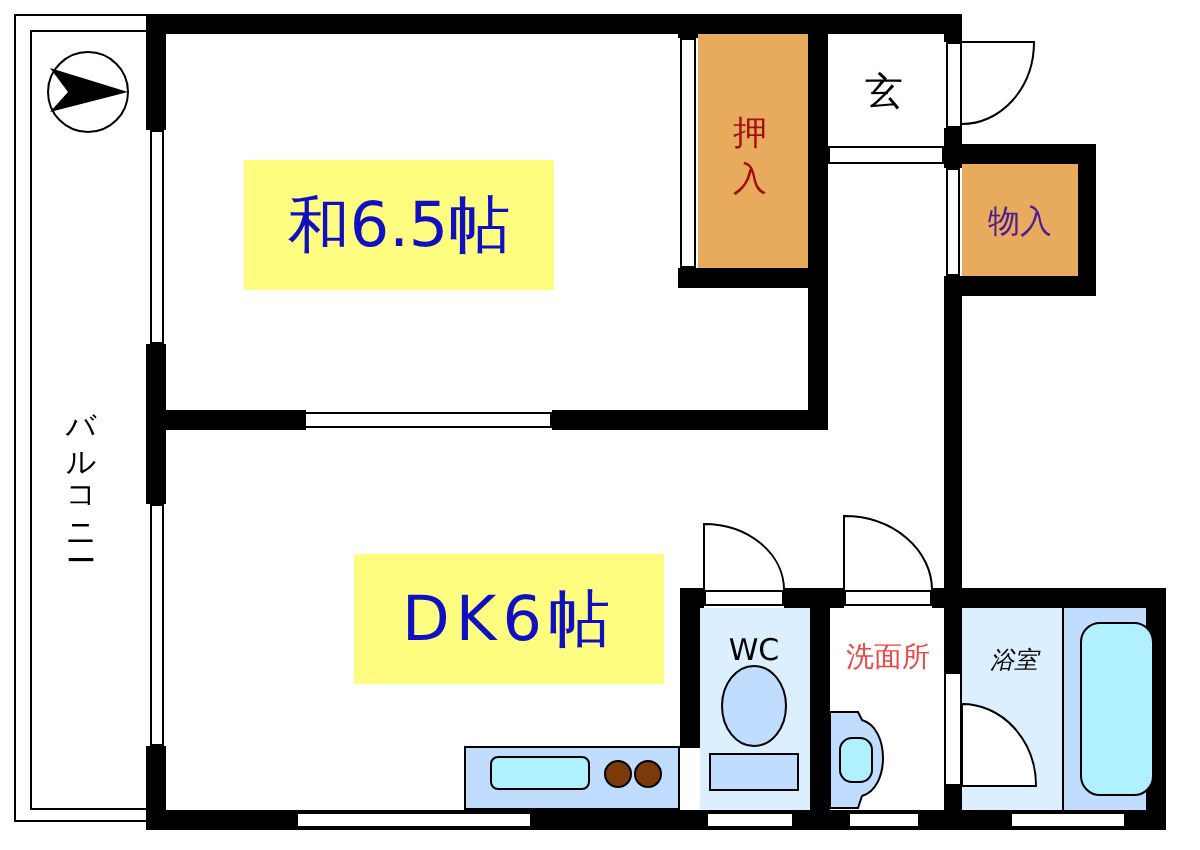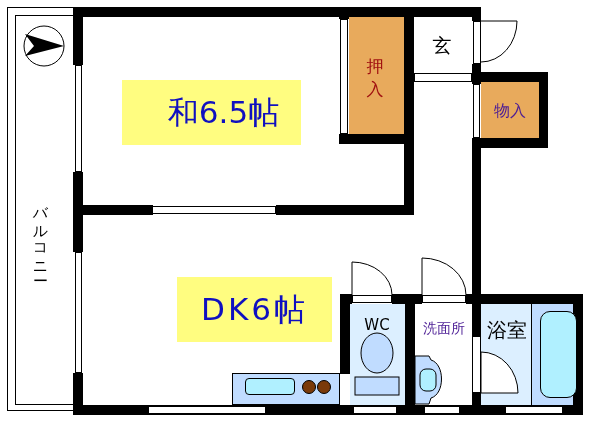--- a/index.html
+++ b/index.html
@@ -62,21 +62,21 @@
 
 <div class="wall" style="left:472px;top:72px;width:76px;height:10px;"></div>
 <div class="win" style="left:473px;top:84px;width:7px;height:54px;"></div>
 <div class="abs orange" style="left:481px;top:82px;width:58px;height:56px;"></div>
 <div class="wall" style="left:539px;top:72px;width:9px;height:76px;"></div>
 <div class="wall" style="left:472px;top:138px;width:76px;height:10px;"></div>
 <div class="label" style="left:483px;top:100px;width:54px;height:22px;font-size:16px;color:#4c1d95;">物入</div>
 
 <div class="wall" style="left:472px;top:140px;width:9px;height:160px;"></div>
 
-<div class="label yellow" style="left:122px;top:80px;width:155px;height:65px;font-size:31px;padding-left:24px;">和6.5帖</div>
+<div class="label yellow" style="left:122px;top:80px;width:155px;height:65px;font-size:31px;">和6.5帖</div>
 <div class="label yellow" style="left:133px;top:277px;width:155px;height:65px;font-size:31px;letter-spacing:3px;margin-left:44px;">DK6帖</div>
 
 <div class="wall" style="left:340px;top:294px;width:12px;height:10px;"></div>
 <div class="win" style="left:352px;top:295px;width:40px;height:8px;"></div>
 <div class="wall" style="left:392px;top:294px;width:30px;height:10px;"></div>
 <div class="win" style="left:422px;top:295px;width:44px;height:8px;"></div>
 <div class="wall" style="left:466px;top:294px;width:117px;height:10px;"></div>
 <div class="wall" style="left:340px;top:294px;width:10px;height:80px;"></div>
 <div class="wall" style="left:405px;top:294px;width:10px;height:121px;"></div>
 <div class="wall" style="left:472px;top:294px;width:9px;height:42px;"></div>
@@ -93,31 +93,31 @@
 
 <div class="abs lblue" style="left:350px;top:304px;width:55px;height:101px;"></div>
 <div class="label" style="left:352px;top:314px;width:50px;height:22px;font-size:15px;color:#000;">WC</div>
 <svg style="left:355px;top:333px;" width="44" height="62">
   <ellipse cx="22" cy="20" rx="16" ry="20" fill="#c0dcff" stroke="#000" stroke-width="1"></ellipse>
   <rect x="0" y="44" width="44" height="18" fill="#c0dcff" stroke="#000" stroke-width="1"></rect>
 </svg>
 <div class="win" style="left:353px;top:406px;width:44px;height:8px;"></div>
 
 <div class="abs" style="left:415px;top:304px;width:57px;height:101px;background:#fff;"></div>
-<div class="label" style="left:416px;top:318px;width:56px;height:22px;font-size:14px;color:#4c1d95;">洗面所</div>
+<div class="label" style="left:416px;top:318px;width:56px;height:22px;font-size:14px;color:#ef4444;">洗面所</div>
 <svg style="left:415px;top:356px;" width="30" height="48">
   <path d="M0,0 L14,0 L16,4 C30,8 30,38 16,42 L14,48 L0,48 Z" fill="#c0dcff" stroke="#000" stroke-width="1"></path>
   <rect x="5" y="13" width="16" height="22" rx="6" fill="#b0f0ff" stroke="#000" stroke-width="1"></rect>
 </svg>
 <div class="win" style="left:424px;top:406px;width:36px;height:8px;"></div>
 
 <div class="abs lblue" style="left:481px;top:304px;width:50px;height:101px;"></div>
 <div class="abs mblue" style="left:531px;top:304px;width:42px;height:101px;border-left:1px solid #000;"></div>
 <div class="abs cyan" style="left:540px;top:311px;width:37px;height:87px;border:1px solid #000;border-radius:10px;"></div>
-<div class="label" style="left:485px;top:318px;width:44px;height:24px;font-size:20px;color:#000;">浴室</div>
+<div class="label" style="left:485px;top:318px;width:44px;height:24px;font-size:12px;color:#000;font-style:italic;">浴室</div>
 <svg style="left:481px;top:352px;" width="38" height="42">
   <path d="M0,0 A37,41 0 0 1 37,41 L0,41 Z" fill="#fff" stroke="#000" stroke-width="1"></path>
 </svg>
 <div class="win" style="left:505px;top:406px;width:58px;height:8px;"></div>
 
 <div class="abs mblue" style="left:232px;top:373px;width:108px;height:32px;border:1px solid #000;"></div>
 <div class="abs cyan" style="left:245px;top:378px;width:50px;height:17px;border:1px solid #000;border-radius:4px;"></div>
 <div class="abs" style="left:302px;top:380px;width:14px;height:14px;border-radius:50%;background:#7a3a0a;border:1px solid #000;"></div>
 <div class="abs" style="left:317px;top:380px;width:14px;height:14px;border-radius:50%;background:#7a3a0a;border:1px solid #000;"></div>
 

